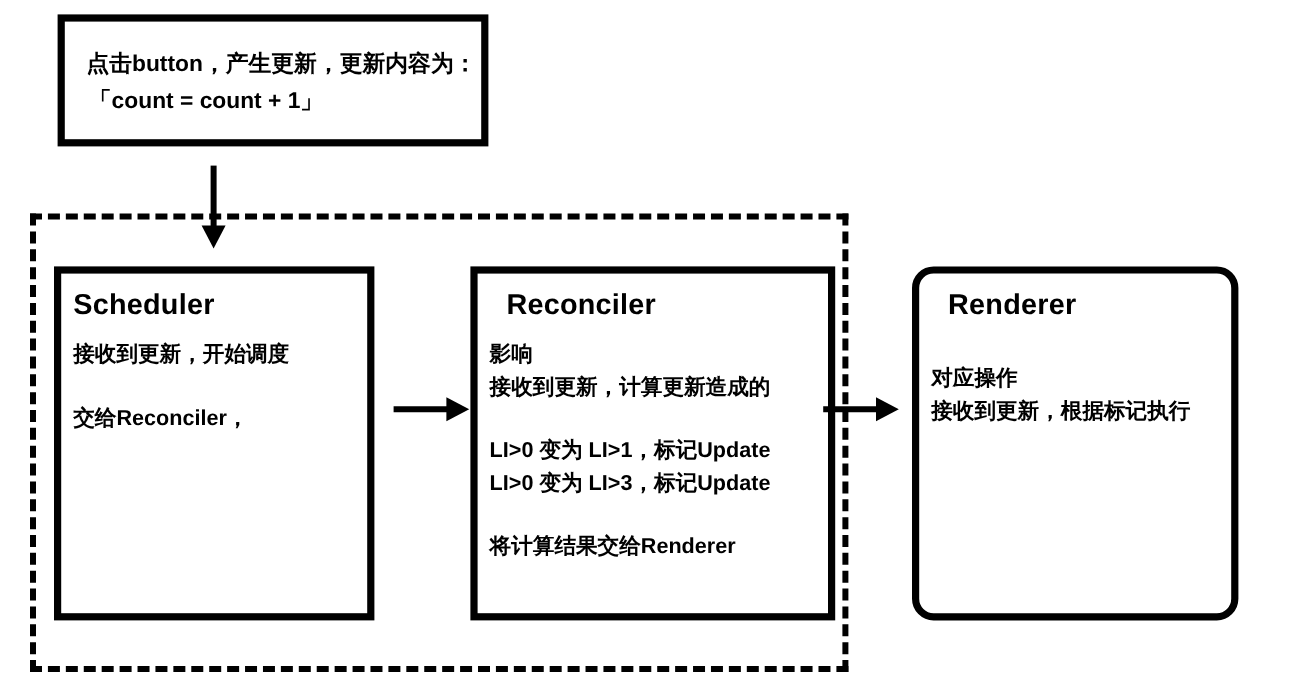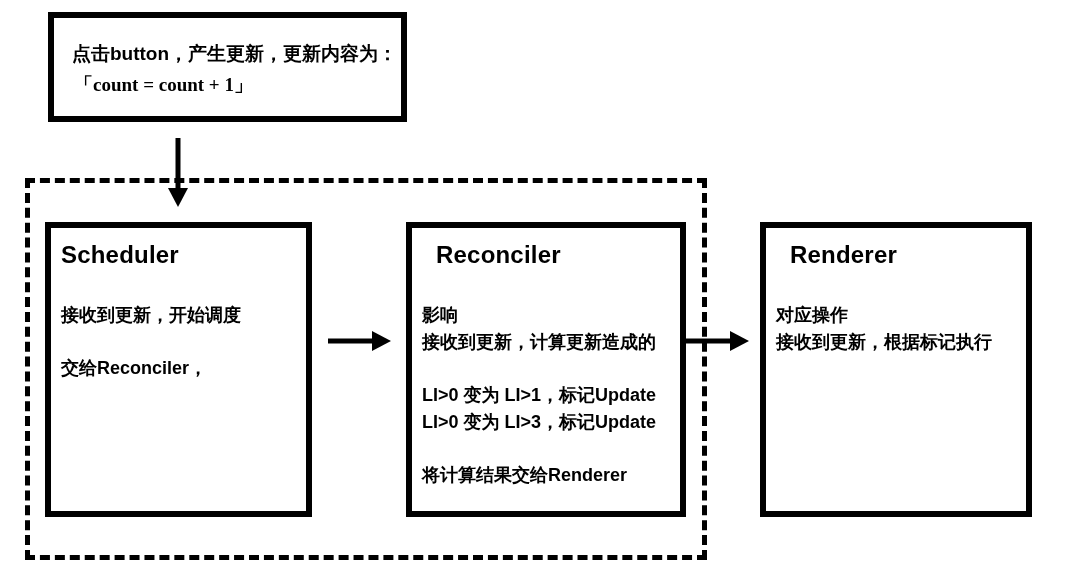--- a/index.html
+++ b/index.html
@@ -20,46 +20,46 @@
     border: 6px solid #000000;
   }
   .trigger {
     left: 48px; top: 12px;
     width: 359px; height: 110px;
     padding: 20px 14px 0 18px;
     font-size: 19px;
     line-height: 31px;
     white-space: nowrap;
   }
-  .trigger .line2 { padding-left: 2px; font-family: Liberation Serif, serif; }
+  .trigger .line2 { padding-left: 2px; }
   .dashed-group {
     position: absolute;
     left: 25px; top: 178px;
     width: 682px; height: 382px;
     border: 5px dashed #000000;
     background: transparent;
   }
   .module {
     width: 267px; height: 295px;
     top: 222px;
     padding: 12px 8px 0 10px;
     font-size: 18px;
     line-height: 27px;
   }
   .module .title {
     font-size: 24px;
     line-height: 30px;
-    margin-bottom: 32px;
+    margin-bottom: 12px;
     letter-spacing: 0.2px;
   }
   .module .para { margin-bottom: 26px; }
   .module .para div { white-space: nowrap; }
   .scheduler { left: 45px; }
-  .reconciler { left: 406px; width: 280px; }
-  .renderer { left: 760px; width: 272px; }
+  .reconciler { left: 392px; width: 304px; }
+  .renderer { left: 760px; width: 272px; border-radius: 18px; }
   .reconciler .title, .renderer .title { margin-left: 14px; }
   .renderer .title { margin-bottom: 32px; }
   .arrow-layer {
     position: absolute;
     left: 0; top: 0;
     width: 1080px; height: 579px;
     pointer-events: none;
   }
 </style>
 </head>

